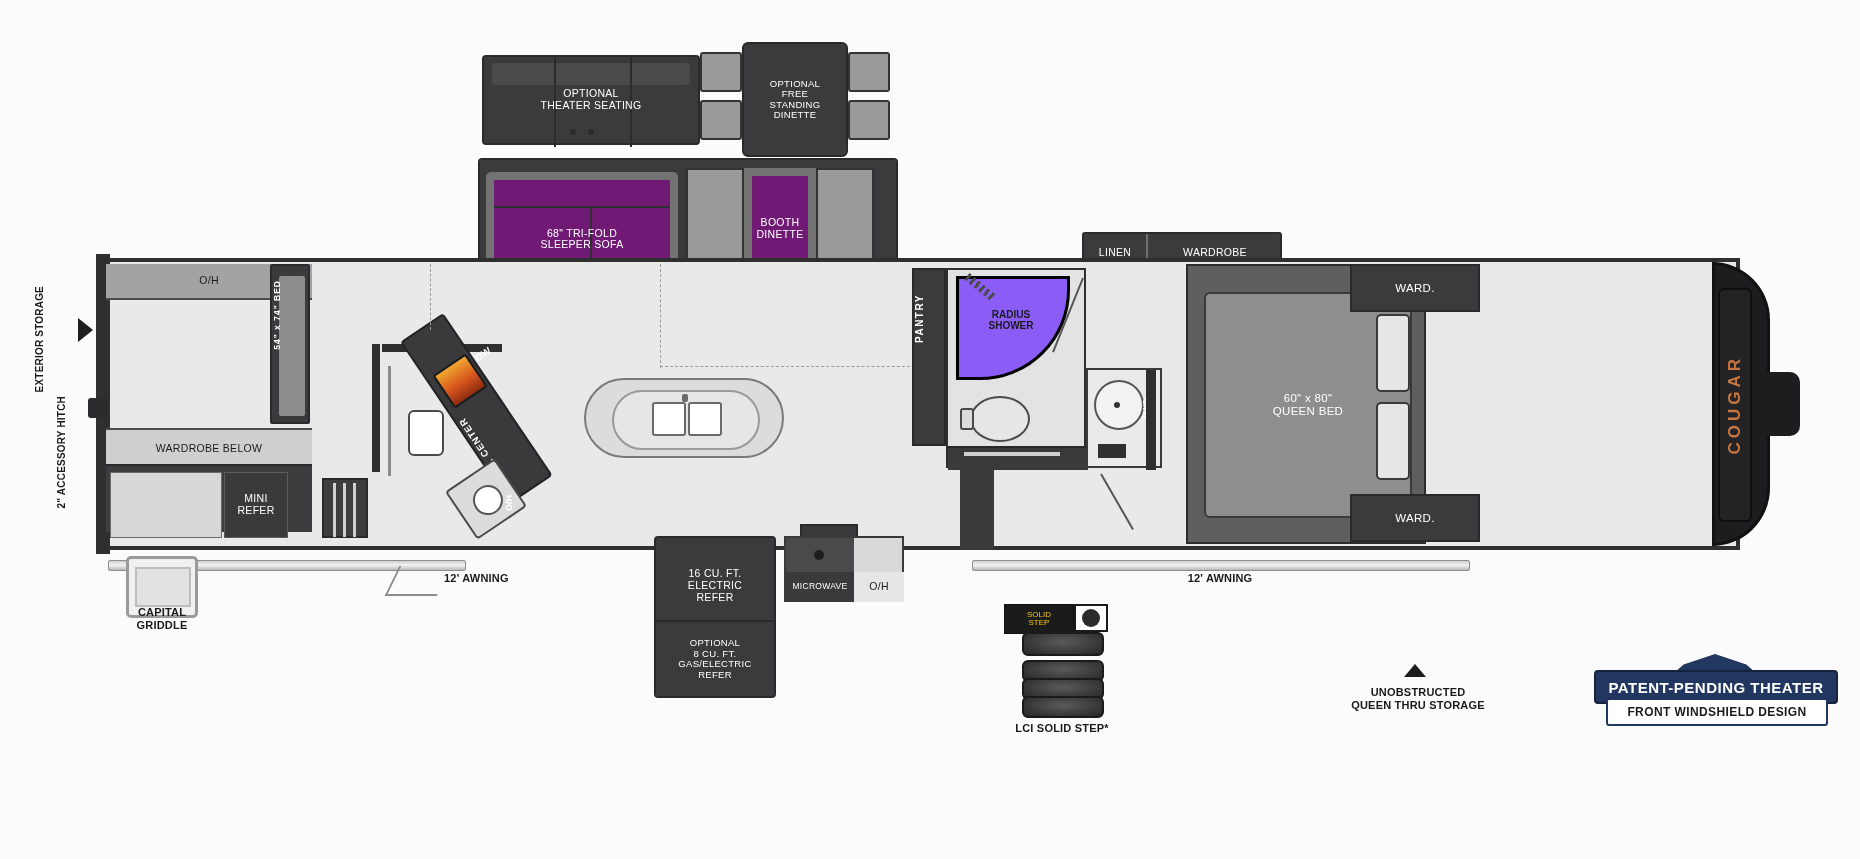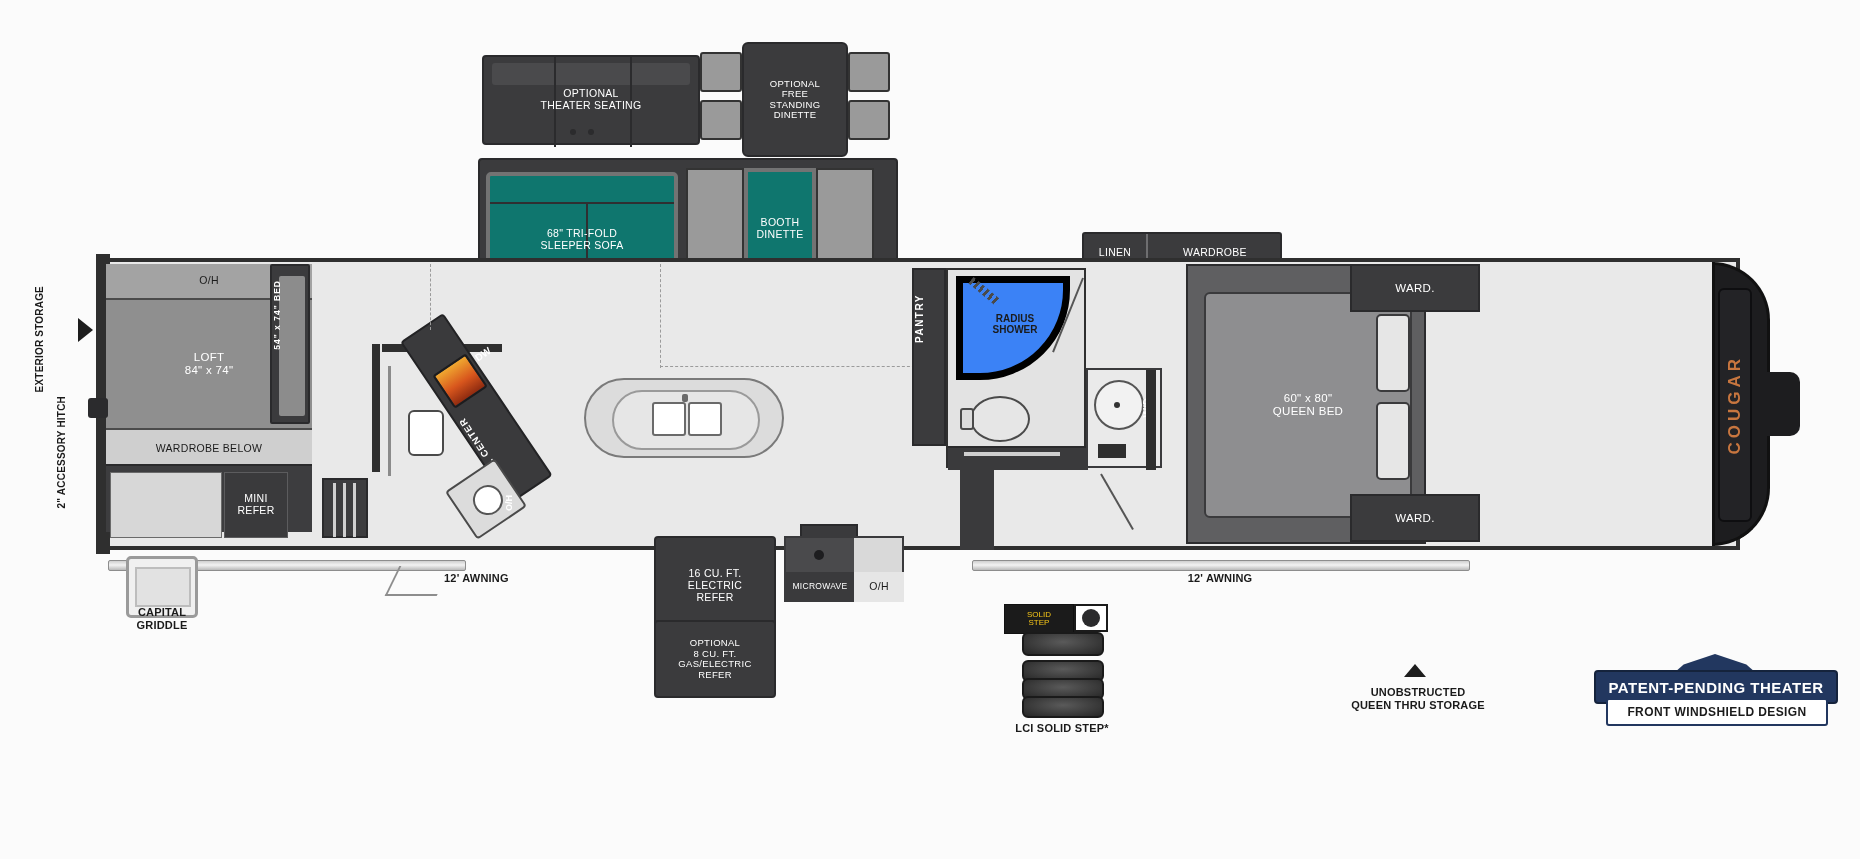--- a/index.html
+++ b/index.html
@@ -5,21 +5,21 @@
   html,body{margin:0;padding:0;background:#fbfbfb;}
   body{width:1860px;height:859px;position:relative;overflow:hidden;
        font-family:"Liberation Sans",sans-serif;}
 
   #stage{position:absolute;inset:0;background:#fbfbfb;}
 
   .abs{position:absolute;box-sizing:border-box;}
 
   
   .dark{background:#3b3b3d;border:2px solid #2a2a2c;}
-  .dark2{background:#0f766e;border:4px solid #737373;}
+  .dark2{background:#701a75;border:8px solid #737373;}
   .midgray{background:#9a9a9a;border:2px solid #333;}
   .lightgray{background:#d9d9d9;border:2px solid #333;}
   .floor{background:repeating-linear-gradient(0deg,#e7e7e7 0 6px,#e1e1e1 6px 7px);}
 
   .lbl{position:absolute;color:#fff;font-weight:normal;text-align:center;
        line-height:1.12;letter-spacing:.3px;white-space:pre-line;
        left:0;right:0;top:50%;transform:translateY(-50%);}
   .lbl-dark{color:#1b1b1b;}
   .f6{font-size:8.5px;} .f7{font-size:9.5px;} .f8{font-size:10.5px;}
   .f9{font-size:11.5px;}
@@ -119,24 +119,20 @@
 
   <div id="shell" class="abs">
     <div id="shell-body" class="floor"></div>
 
     <div class="abs" style="left:-4px;top:-4px;width:14px;height:300px;background:#2f2f2f;"></div>
 
     <div class="abs" style="left:6px;top:6px;width:206px;height:204px;">
       <div class="abs midgray" style="left:0;top:0;width:206px;height:36px;border:none;background:#a3a3a3;border-bottom:2px solid #4b4b4b;">
         <div class="lbl f8 lbl-dark">O/H</div>
       </div>
-      <div class="abs" style="left:0;top:36px;width:206px;height:128px;background:#8f8f8f;">
-        <div class="lbl f9">LOFT
-84" x 74"</div>
-      </div>
       <div class="abs lightgray" style="left:0;top:164px;width:206px;height:40px;border:none;background:#cfcfcf;border-top:2px solid #4b4b4b;">
         <div class="lbl f8 lbl-dark">WARDROBE BELOW</div>
       </div>
     </div>
 
     <div class="abs dark" style="left:170px;top:6px;width:40px;height:160px;border-radius:2px;">
       <div class="abs" style="left:7px;top:10px;width:26px;height:140px;background:#8c8c8c;border-radius:2px;"></div>
       <div class="abs vert" style="left:0;right:0;top:14px;color:#fff;font-weight:bold;font-size:8.5px;text-align:center;letter-spacing:1px;">54" x 74" BED</div>
     </div>
 
@@ -187,22 +183,22 @@
     <div class="abs" style="left:330px;top:6px;width:1px;height:66px;border-left:1px dashed #9b9b9b;"></div>
     <div class="abs" style="left:560px;top:6px;width:1px;height:104px;border-left:1px dashed #9b9b9b;"></div>
     <div class="abs" style="left:560px;top:108px;width:260px;height:1px;border-top:1px dashed #9b9b9b;"></div>
 
     <div class="abs dark" style="left:812px;top:10px;width:34px;height:178px;">
       <div class="abs vert" style="left:0;right:0;top:24px;color:#fff;font-weight:bold;font-size:10px;text-align:center;letter-spacing:1.5px;">PANTRY</div>
     </div>
 
     <div class="abs" style="left:846px;top:10px;width:140px;height:200px;background:#e3e3e3;border:2px solid #2f2f2f;">
 
-      <div class="abs" style="left:8px;top:6px;width:114px;height:104px;background:#3b82f6;
-                  border:7px solid #000000;border-radius:0 0 90px 0;">
+      <div class="abs" style="left:8px;top:6px;width:114px;height:104px;background:#8b5cf6;
+                  border:3px solid #000000;border-radius:0 0 90px 0;">
         <div class="abs" style="left:4px;top:4px;width:34px;height:8px;transform:rotate(40deg);
              background:repeating-linear-gradient(90deg,#4a4a4a 0 3px,transparent 3px 6px);"></div>
         <div style="position:absolute;left:6px;top:30px;width:92px;color:#1b1b1b;font-weight:bold;font-size:10px;text-align:center;white-space:pre-line;">RADIUS
 SHOWER</div>
       </div>
 
       <div class="abs" style="left:22px;top:126px;width:60px;height:46px;background:#e6e6e6;border:2px solid #4a4a4a;border-radius:50%;"></div>
       <div class="abs" style="left:12px;top:138px;width:14px;height:22px;background:#dcdcdc;border:2px solid #4a4a4a;border-radius:3px;"></div>
 
       <div class="abs" style="left:0;top:176px;width:140px;height:24px;background:#3a3a3c;border-top:2px solid #2a2a2c;">

